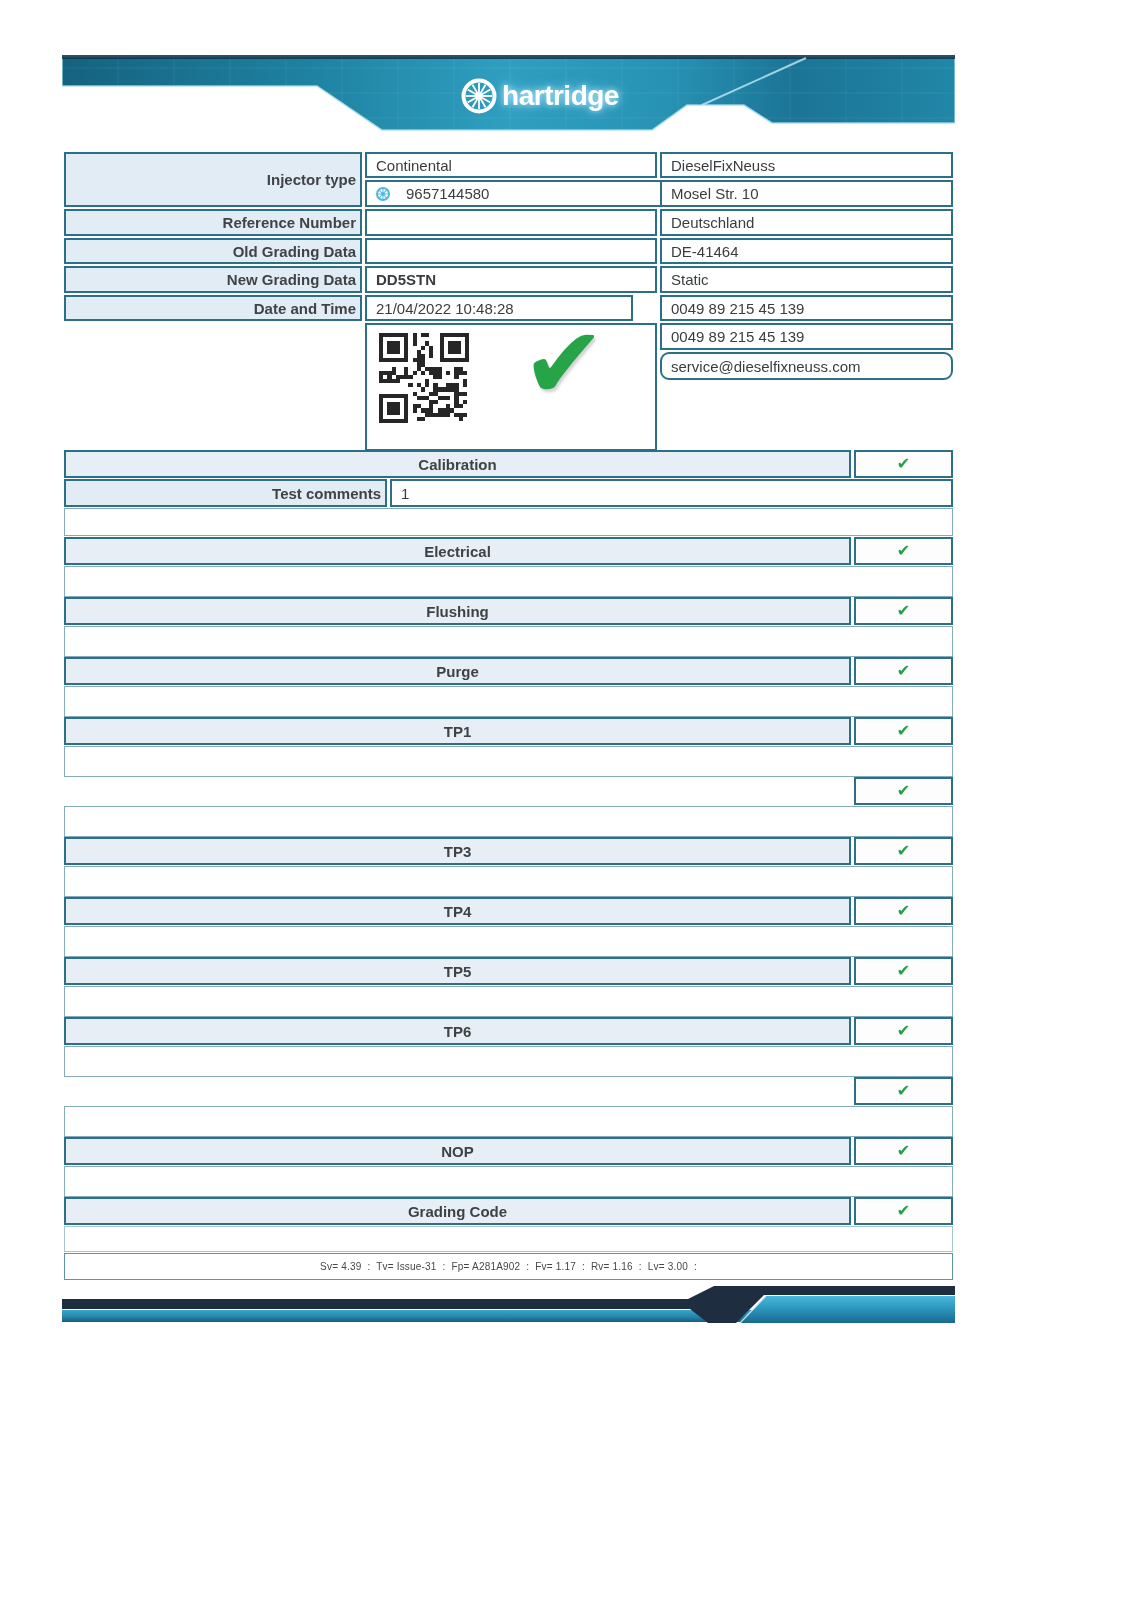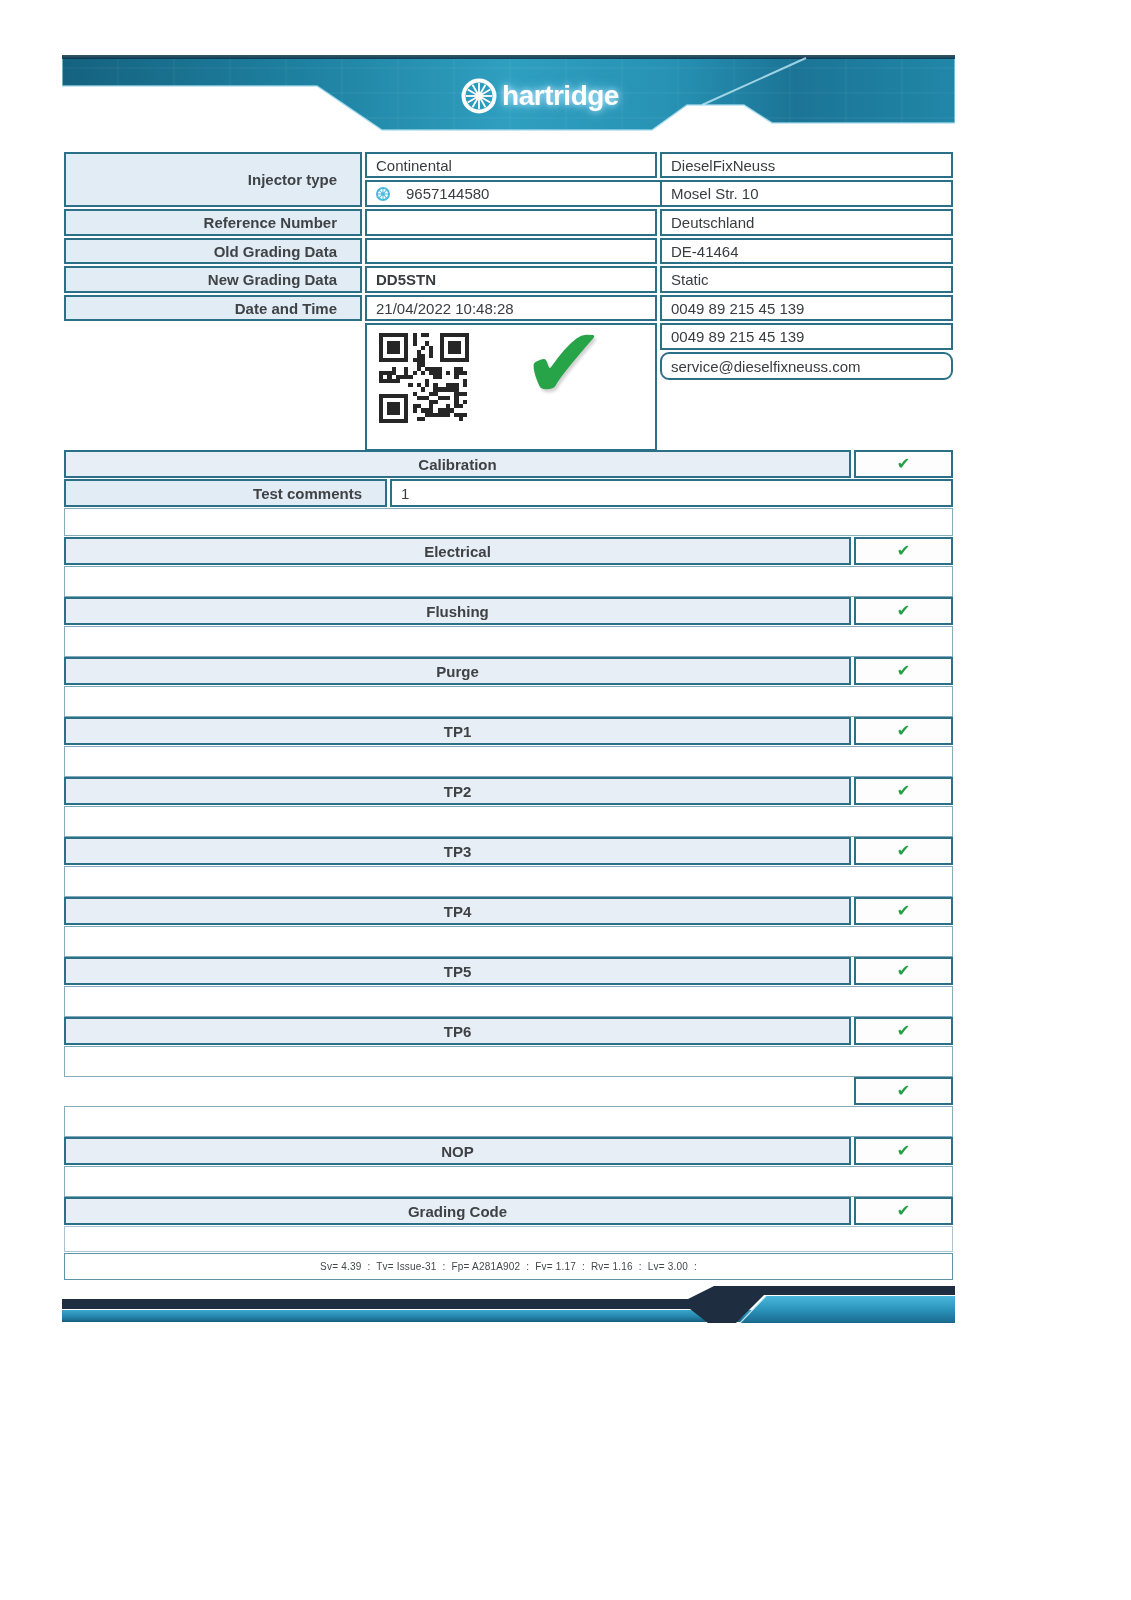--- a/index.html
+++ b/index.html
@@ -21,21 +21,21 @@
   }
 
   
   #info-table{left:62px;top:151px;width:893px;height:301px;}
   .cell{
     position:absolute;box-sizing:border-box;border:2px solid #2b7086;background:#fff;
     font-size:15px;color:#3a3d40;display:flex;align-items:center;
   }
   .cell.lbl{
     background:#e2ecf4;font-weight:bold;color:#404346;justify-content:flex-end;
-    padding-right:23px;text-align:right;
+    padding-right:4px;text-align:right;
   }
   .cell.val{padding-left:9px;}
   .cell.empty{background:#fff;}
   .gap-row{
     position:absolute;box-sizing:border-box;border:1px solid #86abbd;background:#fff;
   }
 
   
   #qr-box{position:absolute;left:12px;top:8px;width:90px;height:90px;background:#fff;}
   #qr-pattern{position:absolute;left:0;top:0;width:88px;height:88px;}
@@ -159,21 +159,21 @@
         <line x1="18" y1="18" x2="5" y2="18"></line>
           <line x1="18" y1="18" x2="8" y2="8"></line>
       </g>
       <circle cx="18" cy="18" r="4.5" fill="#49b9dd"></circle>
     </svg>
     <span>9657144580</span>
   </div>
   <div class="cell val empty" style="left:303px;top:58px;width:292px;height:27px;"></div>
   <div class="cell val empty" style="left:303px;top:87px;width:292px;height:26px;"></div>
   <div class="cell val" style="left:303px;top:115px;width:292px;height:27px;font-weight:bold;">DD5STN</div>
-  <div class="cell val" style="left:303px;top:144px;width:292px;height:26px;">21/04/2022 10:48:28</div>
+  <div class="cell val" style="left:303px;top:144px;width:268px;height:26px;">21/04/2022 10:48:28</div>
   <div class="cell" style="left:303px;top:172px;width:292px;height:128px;">
     <div id="qr-box">
       <div id="qr-pattern">
           <div style="position: absolute; left: 33.52px; top: 0px; width: 4.2px; height: 4.2px; background: rgb(38, 38, 38);"></div>
           <div style="position: absolute; left: 41.9px; top: 0px; width: 4.2px; height: 4.2px; background: rgb(38, 38, 38);"></div>
           <div style="position: absolute; left: 46.09px; top: 0px; width: 4.2px; height: 4.2px; background: rgb(38, 38, 38);"></div>
           <div style="position: absolute; left: 33.52px; top: 4.19px; width: 4.2px; height: 4.2px; background: rgb(38, 38, 38);"></div>
           <div style="position: absolute; left: 33.52px; top: 8.38px; width: 4.2px; height: 4.2px; background: rgb(38, 38, 38);"></div>
           <div style="position: absolute; left: 46.09px; top: 8.38px; width: 4.2px; height: 4.2px; background: rgb(38, 38, 38);"></div>
           <div style="position: absolute; left: 41.9px; top: 12.57px; width: 4.2px; height: 4.2px; background: rgb(38, 38, 38);"></div>
@@ -345,21 +345,20 @@
 
   <div class="srow" style="top:267px;">
     <div class="s-label">TP1</div>
     <div class="s-check">
         <span class="check-glyph">✔</span>
       </div>
   </div>
   <div class="gap-row" style="left:2px;top:296px;width:889px;height:31px;"></div>
 
   <div class="srow" style="top:327px;">
-    <div class="s-label">TP2</div>
     <div class="s-check">
         <span class="check-glyph">✔</span>
       </div>
   </div>
   <div class="gap-row" style="left:2px;top:356px;width:889px;height:31px;"></div>
 
   <div class="srow" style="top:387px;">
     <div class="s-label">TP3</div>
     <div class="s-check">
         <span class="check-glyph">✔</span>

